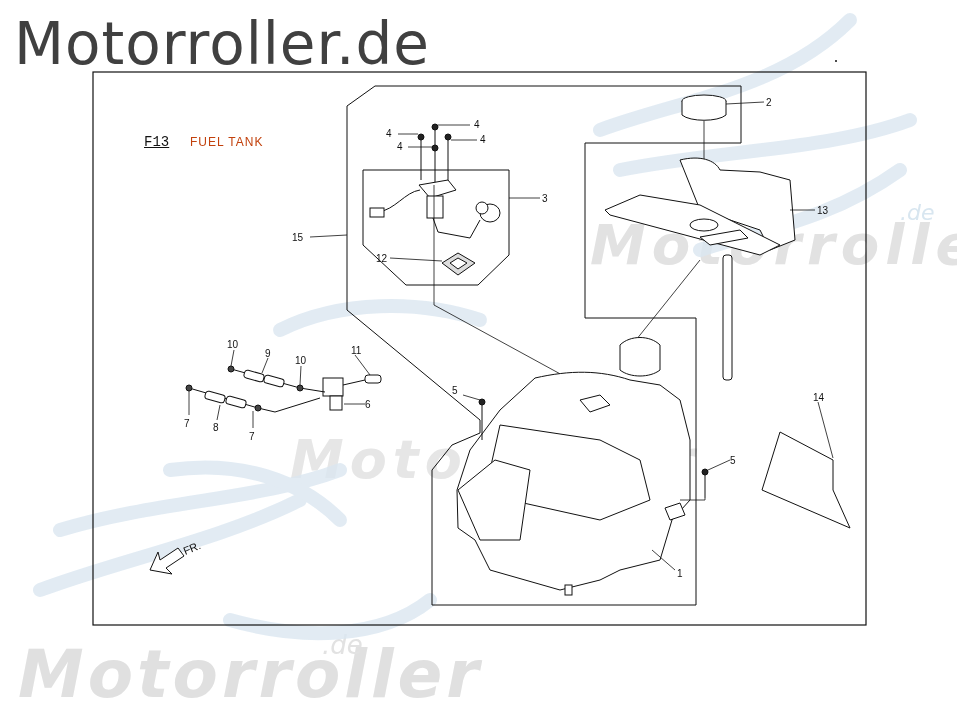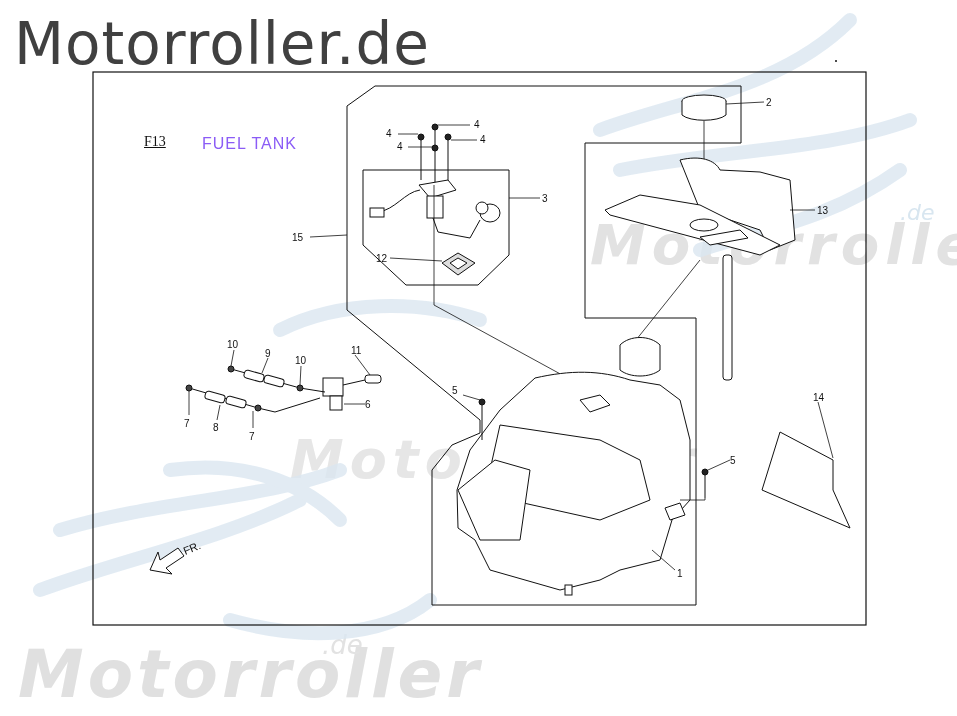--- a/index.html
+++ b/index.html
@@ -6,22 +6,22 @@
   body { width:957px; height:716px; position:relative; overflow:hidden; font-family:"Liberation Sans", sans-serif; }
   .wm-top { position:absolute; left:14px; top:10px; font-size:58px; color:#404040; letter-spacing:1px; font-family:"DejaVu Sans", sans-serif; }
   .wm-bottom { position:absolute; left:18px; top:636px; font-size:66px; font-weight:bold; font-style:italic; color:#e0e0e0; letter-spacing:4px; font-family:"DejaVu Sans", sans-serif; }
   .wm-bottom-de { position:absolute; left:322px; top:630px; font-size:26px; font-style:italic; color:#e2e2e2; font-family:"DejaVu Sans", sans-serif; }
   .wm-mid { position:absolute; left:590px; top:212px; font-size:56px; font-weight:bold; font-style:italic; color:#e2e2e2; letter-spacing:6px; font-family:"DejaVu Sans", sans-serif; }
   .wm-mid-de { position:absolute; left:900px; top:200px; font-size:22px; font-style:italic; color:#d8e6f0; font-family:"DejaVu Sans", sans-serif; }
   .wm-center { position:absolute; left:290px; top:428px; font-size:54px; font-weight:bold; font-style:italic; color:#e6e6e6; letter-spacing:6px; font-family:"DejaVu Sans", sans-serif; }
   .wm-center-de { position:absolute; left:640px; top:418px; font-size:22px; font-style:italic; color:#dde8f0; font-family:"DejaVu Sans", sans-serif; }
   svg.diagram { position:absolute; left:0; top:0; }
   .lbl { font-family:"Liberation Sans", sans-serif; font-size:10px; fill:#111; }
-  .title-code { position:absolute; left:144px; top:134px; font-size:14px; color:#111; text-decoration:underline; font-family:Liberation Serif, serif; }
-  .title-name { position:absolute; left:202px; top:135px; font-size:16px; color:#8b5cf6; letter-spacing:1px; font-family:"Liberation Sans", sans-serif; }
+  .title-code { position:absolute; left:144px; top:134px; font-size:14px; color:#111; text-decoration:underline; font-family:Liberation Mono, monospace; }
+  .title-name { position:absolute; left:190px; top:135px; font-size:12px; color:#c2410c; letter-spacing:1px; font-family:"Liberation Sans", sans-serif; }
   .fr-label { position:absolute; left:183px; top:542px; font-size:11px; color:#111; transform:rotate(-22deg); font-family:"Liberation Sans", sans-serif; }
 </style>
 </head>
 <body>
 
 <div class="wm-top">Motorroller.de</div>
 <div class="wm-mid">Motorroller</div>
 <div class="wm-mid-de">.de</div>
 <div class="wm-center">Motorroller</div>
 <div class="wm-center-de">.de</div>

